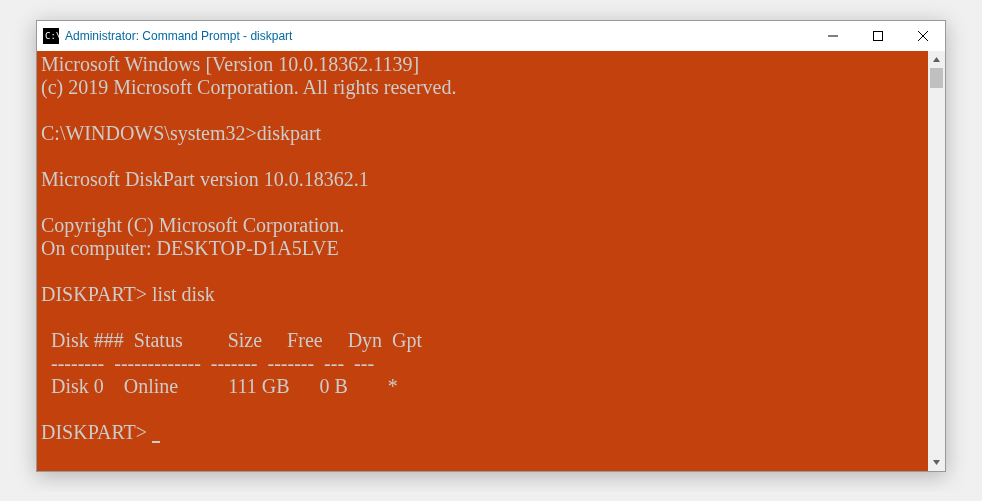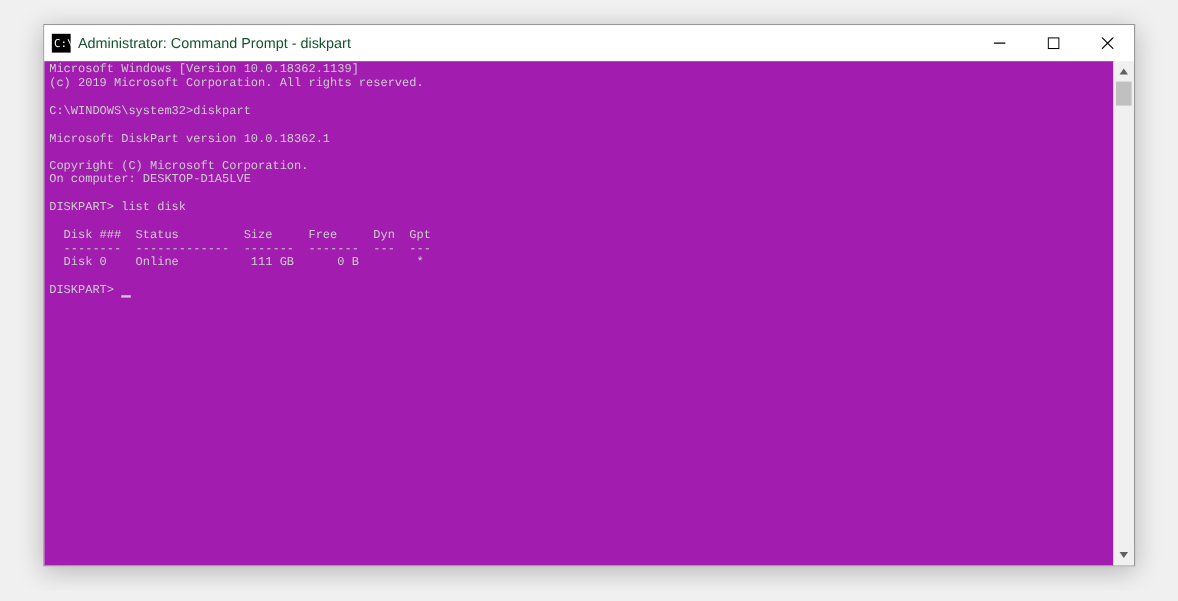--- a/index.html
+++ b/index.html
@@ -29,21 +29,21 @@
       width: 16px;
       height: 16px;
       margin-right: 6px;
       display: flex;
       align-items: center;
       justify-content: center;
     }
     .titlebar-icon svg { display: block; }
     .titlebar-title {
       font-size: 12px;
-      color: #14532d;
+      color: #0369a1;
       flex: 1;
     }
     .win-controls {
       display: flex;
       height: 100%;
     }
     .win-btn {
       width: 45px;
       height: 100%;
       display: flex;
@@ -51,24 +51,24 @@
       justify-content: center;
       cursor: default;
     }
     .win-btn svg { display: block; }
     .console-wrap {
       position: relative;
       display: flex;
     }
     .console {
       flex: 1;
-      background: #a21caf;
+      background: #c2410c;
       color: #ccc;
-      font-family: Liberation Mono, monospace;
-      font-size: 10px;
+      font-family: Liberation Serif, serif;
+      font-size: 20px;
       line-height: 1.15;
       padding: 2px 4px;
       min-height: 420px;
       white-space: pre;
       overflow: hidden;
     }
     .scrollbar {
       width: 17px;
       background: #f0f0f0;
       position: relative;

